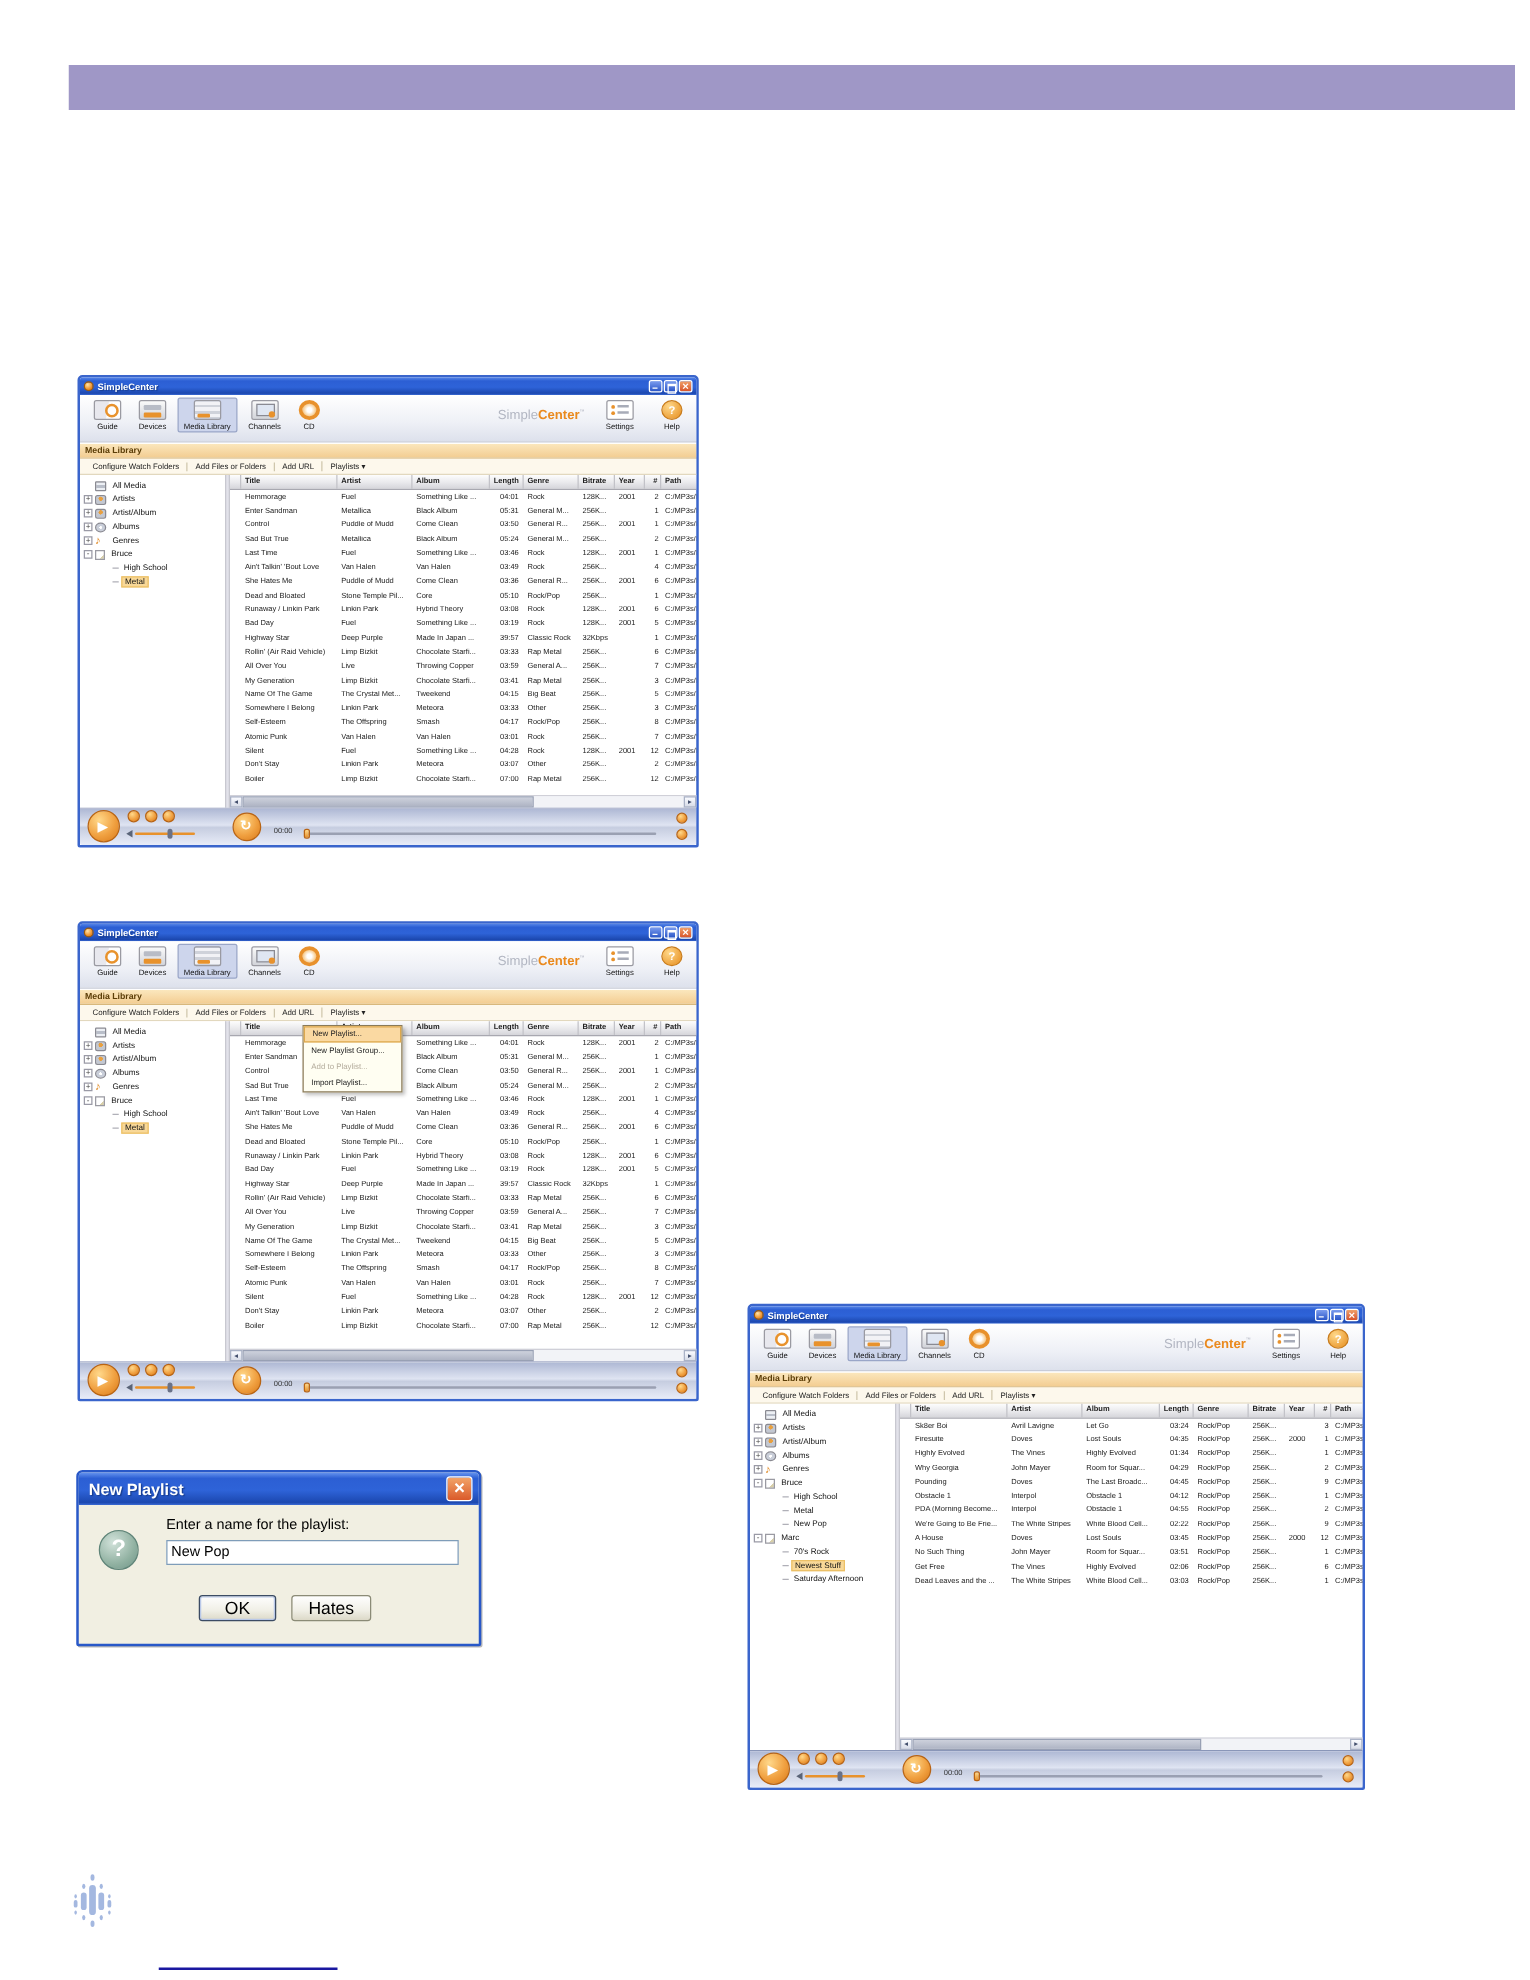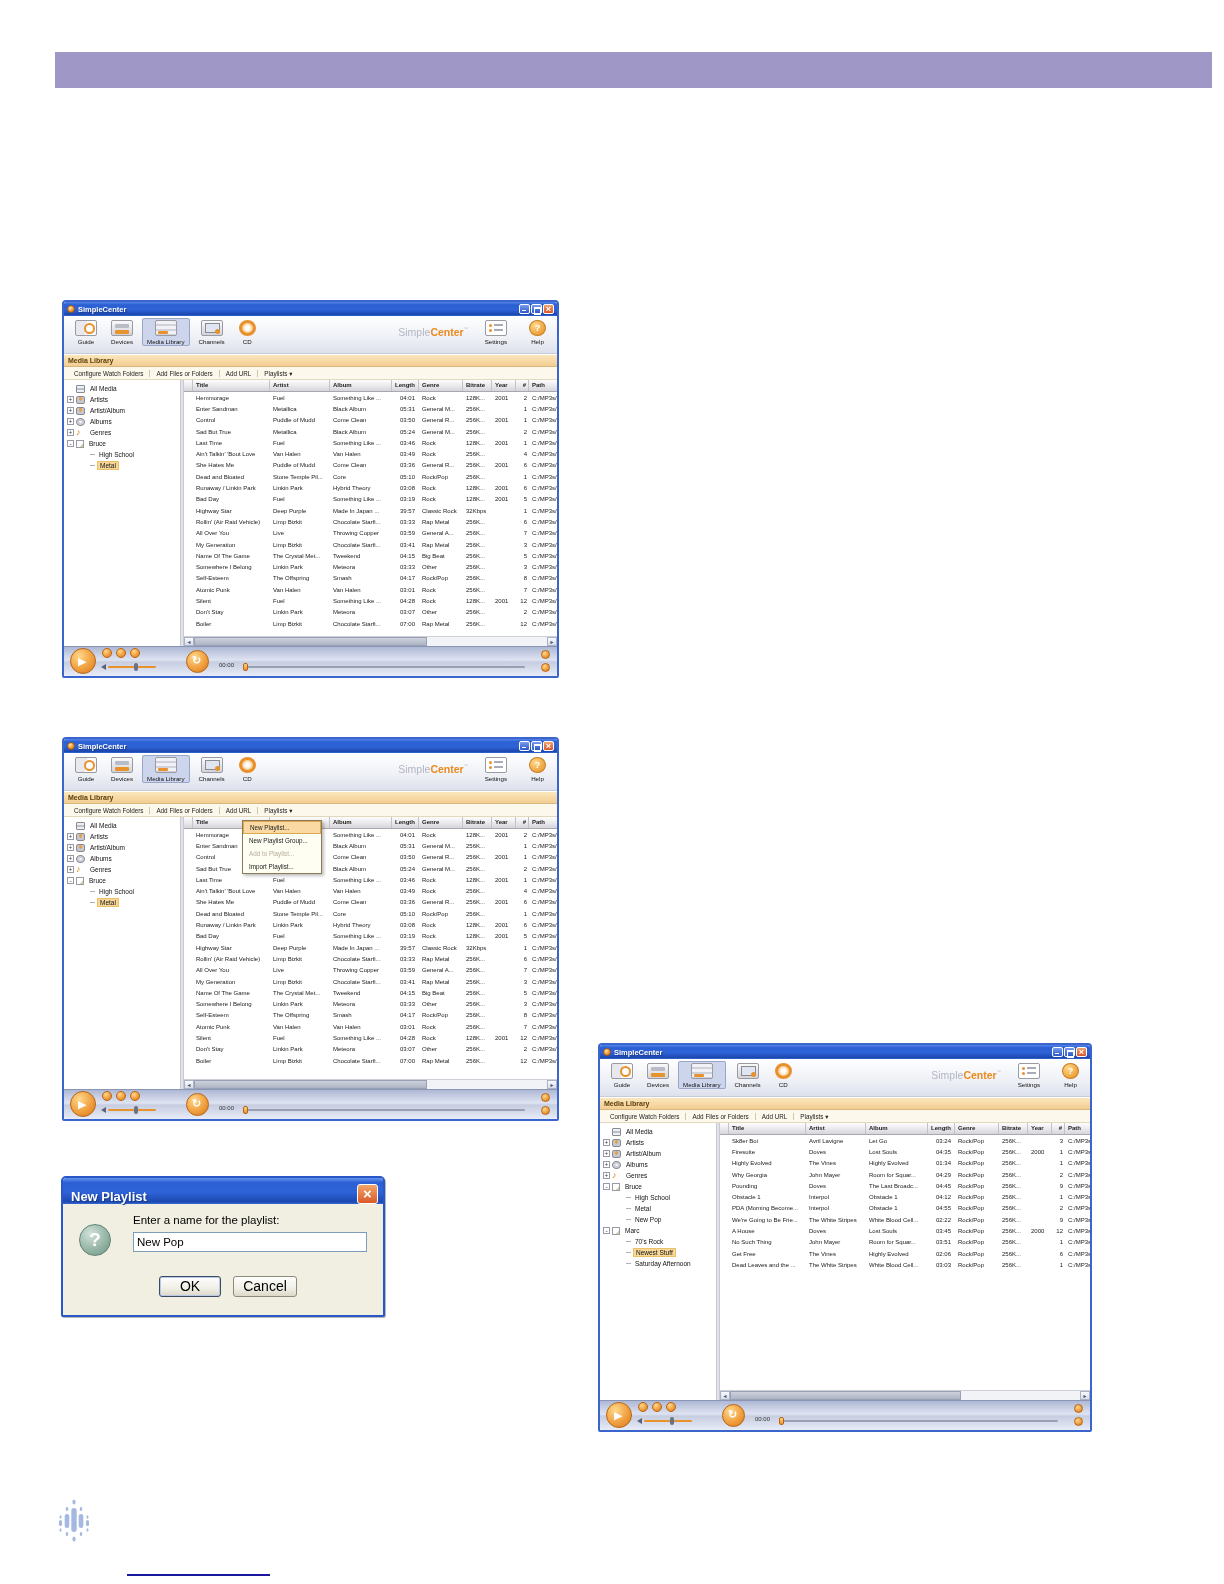--- a/index.html
+++ b/index.html
@@ -136,21 +136,21 @@
   
   .dropdown-menu { position:absolute; left:178px; top:81px; width:80px; background:#fffef2;
     border:1px solid #8a7a58; box-shadow:2px 2px 3px rgba(0,0,0,0.25); z-index:6; }
   .menu-item { height:13px; line-height:13px; padding-left:6px; font-size:6.3px; color:#222; white-space:nowrap; }
   .menu-item.hl { background:#fad9a2; border:1px solid #dca84e; line-height:11px; }
   .menu-item.dis { color:#b4ac9c; }
 
   
   .dialog { position:absolute; left:61px; top:1176px; width:324px; height:141px;
     border:2px solid #2858c8; border-radius:5px 5px 2px 2px; background:#f1efe2; box-shadow:1px 1px 0 #b8b8b8; }
-  .dlg-titlebar { height:26px; display:flex; align-items:flex-end; padding:0 5px 0 8px; border-radius:3px 3px 0 0;
+  .dlg-titlebar { height:26px; display:flex; align-items:center; padding:0 5px 0 8px; border-radius:3px 3px 0 0;
     background:linear-gradient(180deg,#6694ee 0%,#2c5fd4 18%,#2e63d8 55%,#1c48b0 92%,#3a6ad4 100%); }
   .dlg-title { color:#fff; font-weight:bold; font-size:13px; text-shadow:1px 1px 1px #163a8a; flex:1; }
   .dlg-close { width:21px; height:20px; border:1px solid #fff; border-radius:3px; position:relative;
     background:linear-gradient(180deg,#f2a468,#da5a2a); }
   .dlg-close::before { content:"\00d7"; position:absolute; left:0; right:0; top:0; text-align:center; color:#fff; font-size:15px; font-weight:bold; line-height:18px; }
   .dlg-body { position:relative; height:113px; }
   .dlg-qicon { position:absolute; left:16px; top:20px; width:32px; height:32px; border-radius:50%; border:1px solid #5f8478;
     background:radial-gradient(circle at 35% 30%,#d2e2da,#8fb0a0 62%,#6f9488); }
   .dlg-qicon::before { content:"?"; position:absolute; left:0; right:0; top:4px; text-align:center; color:#fff; font-weight:bold; font-size:19px; }
   .dlg-prompt { position:absolute; left:70px; top:10px; font-size:11.5px; color:#000; }
@@ -1432,21 +1432,21 @@
   <div class="dialog">
     <div class="dlg-titlebar">
       <span class="dlg-title">New Playlist</span>
       <span class="dlg-close"></span>
     </div>
     <div class="dlg-body">
       <span class="dlg-qicon"></span>
       <span class="dlg-prompt">Enter a name for the playlist:</span>
       <input class="dlg-input" type="text" value="New Pop" style="">
       <span class="dlg-btn dlg-ok">OK</span>
-      <span class="dlg-btn dlg-cancel">Cancel</span>
+      <span class="dlg-btn dlg-cancel">Hates</span>
     </div>
   </div>
 
   <svg class="brandmark" viewBox="0 0 32 52" xmlns="http://www.w3.org/2000/svg">
     <g fill="#a4b8e0">
       <ellipse cx="16" cy="6" rx="1.6" ry="2.6"></ellipse>
       <rect x="13.3" y="12" width="5.4" height="24" rx="2.7"></rect>
       <ellipse cx="16" cy="43" rx="1.6" ry="2.6"></ellipse>
       <ellipse cx="9" cy="13" rx="1.3" ry="2.1"></ellipse>
       <rect x="6.7" y="18" width="4.6" height="14" rx="2.3"></rect>

